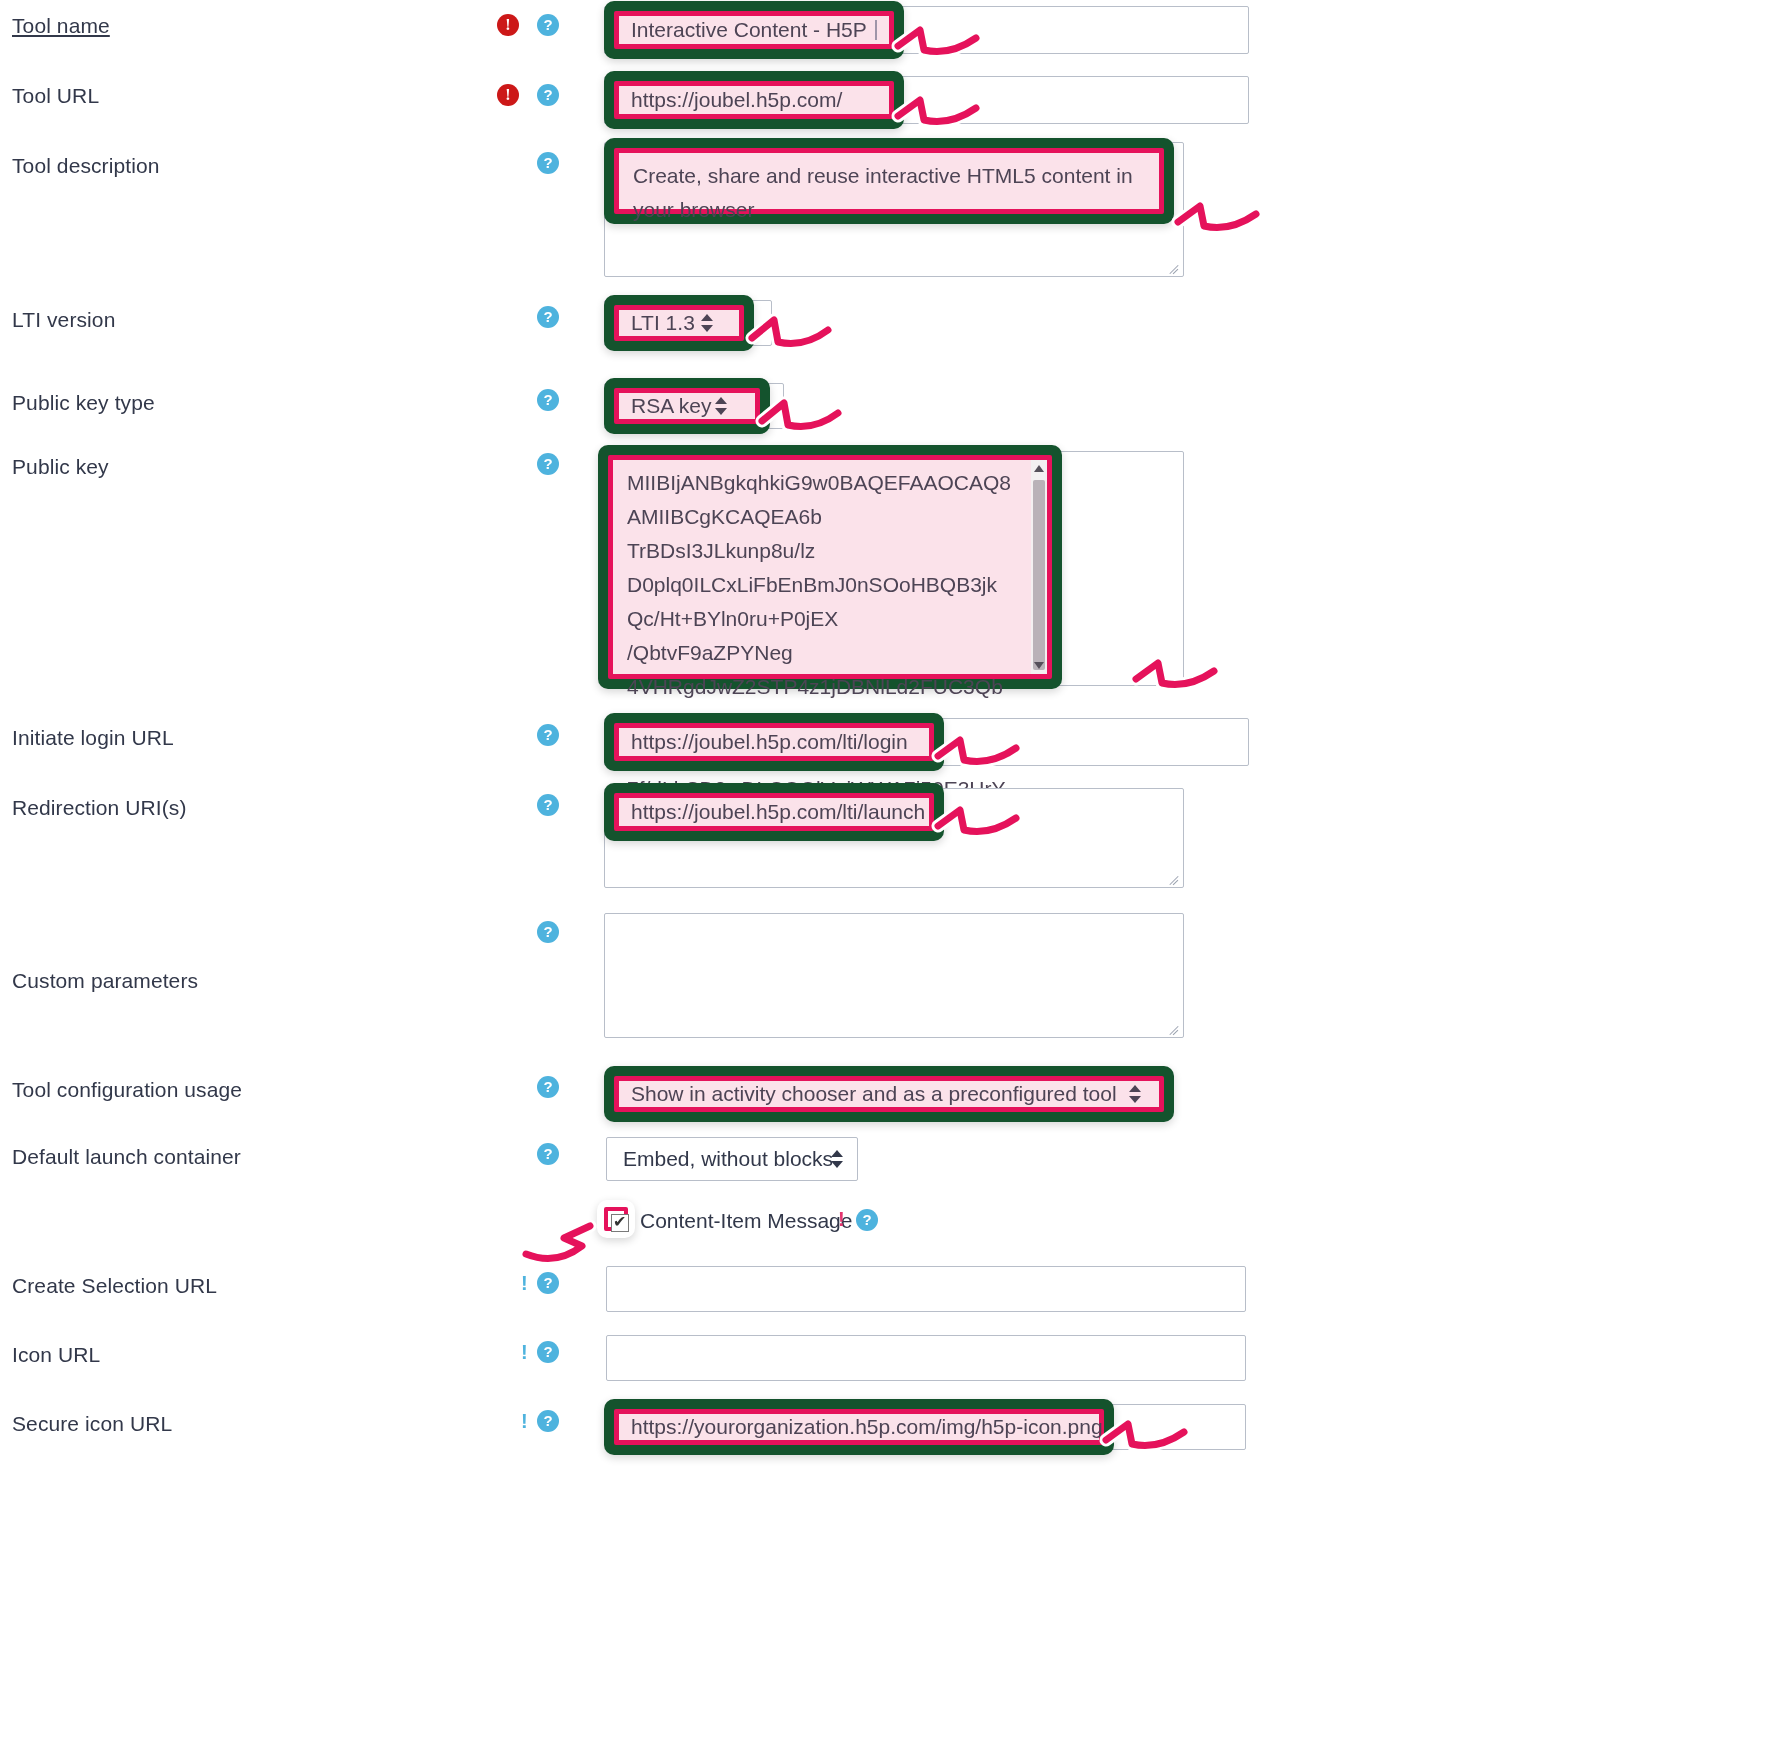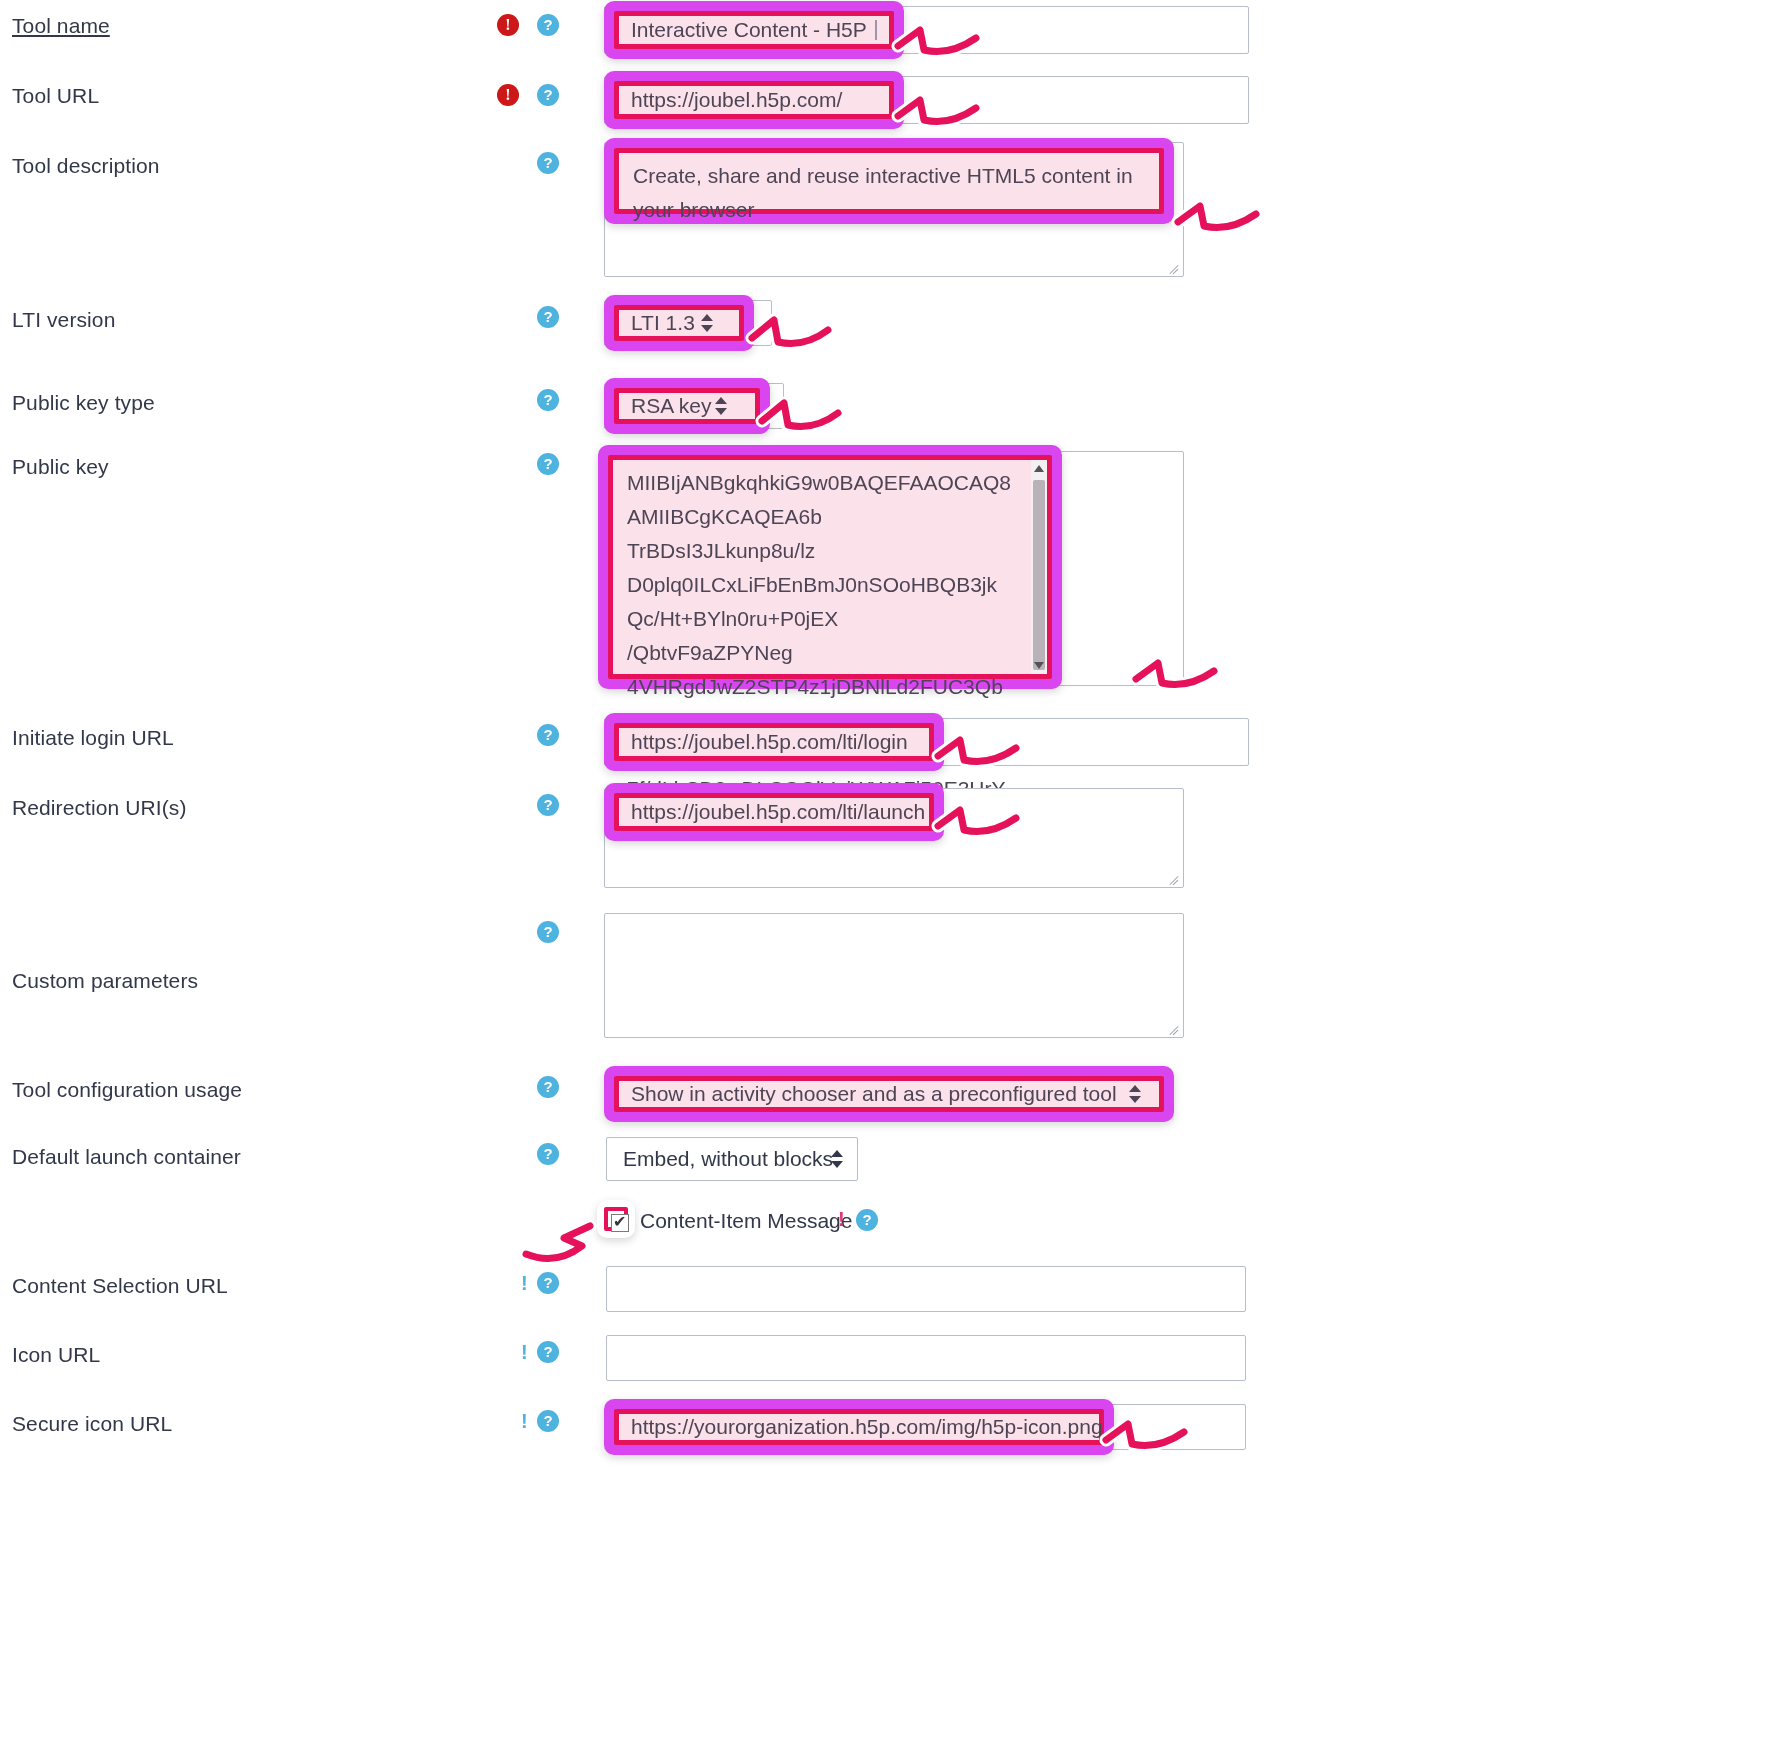--- a/index.html
+++ b/index.html
@@ -162,21 +162,21 @@
     border-bottom: 7px solid #32384a;
   }
   .sel-arrows::after {
     bottom: 1px;
     border-top: 7px solid #32384a;
   }
 
   
   .hl {
     position: absolute;
-    background: #d946ef;
+    background: #14532d;
     border-radius: 10px;
     box-shadow: 0 3px 9px rgba(0,0,0,0.16);
     padding: 10px;
   }
   .hl-inner {
     position: relative;
     width: 100%;
     height: 100%;
     border: 5px solid #e5125b;
     background: #fbe2ea;
@@ -477,21 +477,21 @@
     <div class="cbox-label" style="left:640px; top:9px;">Content-Item Message</div>
     <div class="bang-pink" style="left:838px; top:8px;">!</div>
     <div class="help-icon" style="left:856px; top:9px;">?</div>
     <svg class="arrow" style="left:516px; top:12px;" width="110" height="56" viewBox="0 0 110 56">
       <path d="M10 42 Q40 54 66 34 L48 26 L74 14" stroke="#ffffff" stroke-width="13" fill="none" stroke-linecap="round" stroke-linejoin="round"></path>
       <path d="M10 42 Q40 54 66 34 L48 26 L74 14" stroke="#e5125b" stroke-width="7" fill="none" stroke-linecap="round" stroke-linejoin="round"></path>
     </svg>
   </div>
 
   <div class="row" style="top:1266px;">
-    <div class="label" style="top:8px;">Content Selection URL</div>
+    <div class="label" style="top:8px;">Create Selection URL</div>
     <div class="bang-icon" style="left:521px; top:6px;">!</div>
     <div class="help-icon" style="left:537px; top:6px;">?</div>
     <div class="field" style="left:606px; top:0px; width:640px; height:46px;">
       <div class="val"></div>
     </div>
   </div>
 
   <div class="row" style="top:1335px;">
     <div class="label" style="top:8px;">Icon URL</div>
     <div class="bang-icon" style="left:521px; top:6px;">!</div>

